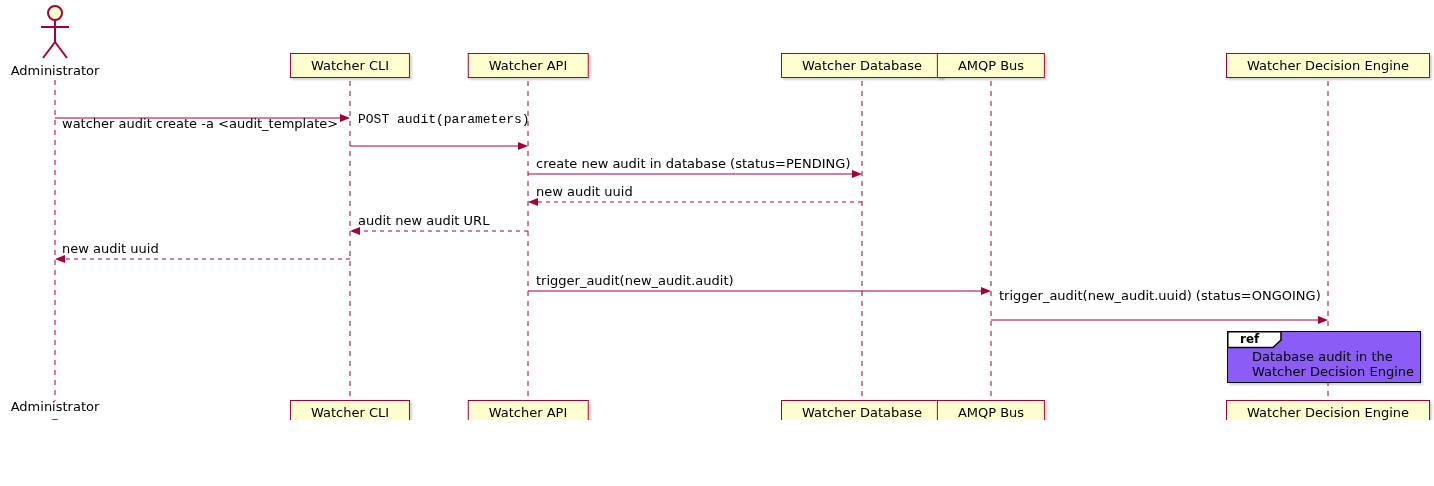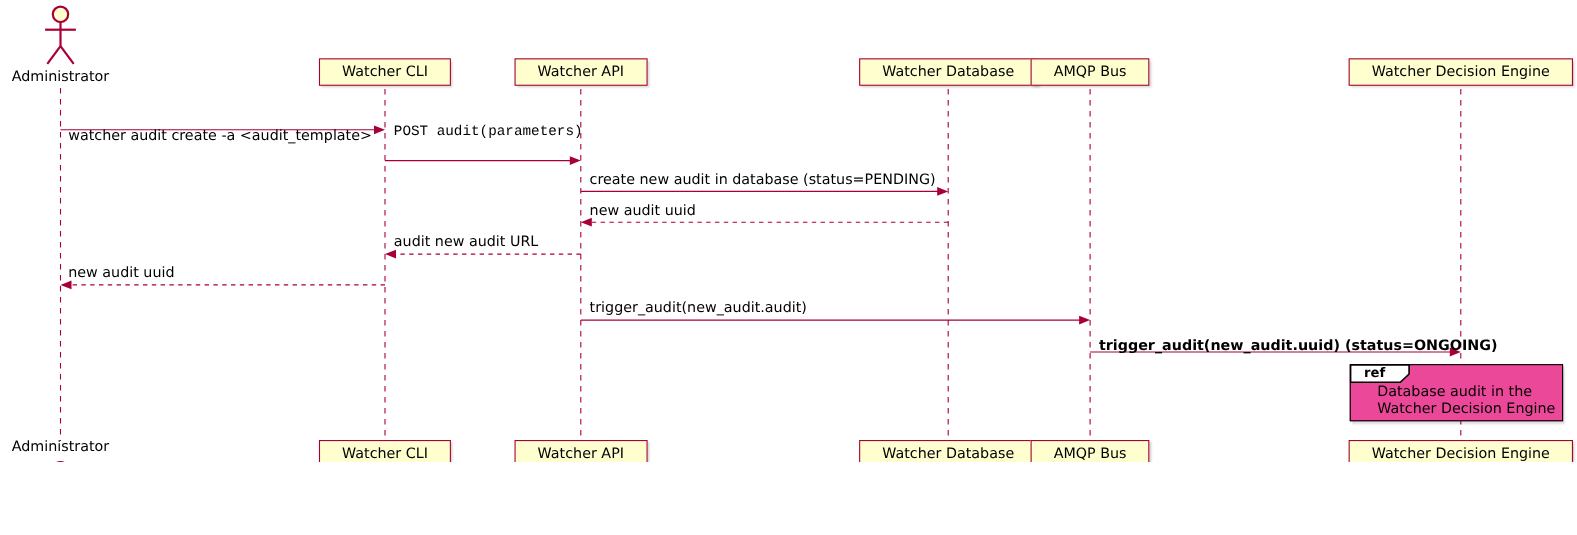--- a/index.html
+++ b/index.html
@@ -12,21 +12,21 @@
   .pbox{
     position:absolute;transform:translateX(-50%);
     background:#FEFECE;border:1.5px solid #A80036;
     padding:4px 20px;white-space:nowrap;
     box-shadow:2px 2px 2px rgba(0,0,0,0.18);
   }
   .actor-label{position:absolute;transform:translateX(-50%);white-space:nowrap;}
   .msg{position:absolute;white-space:nowrap;}
   .ref-box{
     position:absolute;left:1227px;top:331px;width:194px;height:52px;
-    background:#ec4899;border:1.5px solid #000;box-sizing:border-box;
+    background:#8b5cf6;border:1.5px solid #000;box-sizing:border-box;
     box-shadow:2px 2px 2px rgba(0,0,0,0.18);
   }
   .ref-tag{position:absolute;left:12px;top:0px;font-weight:bold;font-size:12px;}
   .ref-line{position:absolute;left:24px;white-space:nowrap;}
   .ref-line.l1{top:17px;}
   .ref-line.l2{top:32px;}
 </style>
 </head>
 <body>
 
@@ -110,21 +110,21 @@
   <div class="pbox" style="left:991px;top:400px;">AMQP Bus</div>
   <div class="pbox" style="left:1328px;top:400px;">Watcher Decision Engine</div>
 
   <div class="msg" style="left:62px;top:116px;">watcher audit create -a &lt;audit_template&gt;</div>
   <div class="msg" style="left:358px;top:112px;font-family:Liberation Mono, monospace;">POST audit(parameters)</div>
   <div class="msg" style="left:536px;top:156px;">create new audit in database (status=PENDING)</div>
   <div class="msg" style="left:536px;top:184px;">new audit uuid</div>
   <div class="msg" style="left:358px;top:213px;">audit new audit URL</div>
   <div class="msg" style="left:62px;top:241px;">new audit uuid</div>
   <div class="msg" style="left:536px;top:273px;">trigger_audit(new_audit.audit)</div>
-  <div class="msg" style="left:999px;top:307px;font-weight:bold;">trigger_audit(new_audit.uuid) (status=ONGOING)</div>
+  <div class="msg" style="left:999px;top:288px;">trigger_audit(new_audit.uuid) (status=ONGOING)</div>
 
   <div class="ref-box">
     <svg width="56" height="18" style="left:-1px;top:-1px;">
       <polygon points="0.8,0.8 54,0.8 54,9 46,16.5 0.8,16.5" fill="#ffffff" stroke="#000000" stroke-width="1.5"></polygon>
     </svg>
     <div class="ref-tag">ref</div>
     <div class="ref-line l1">Database audit in the</div>
     <div class="ref-line l2">Watcher Decision Engine</div>
   </div>
 

